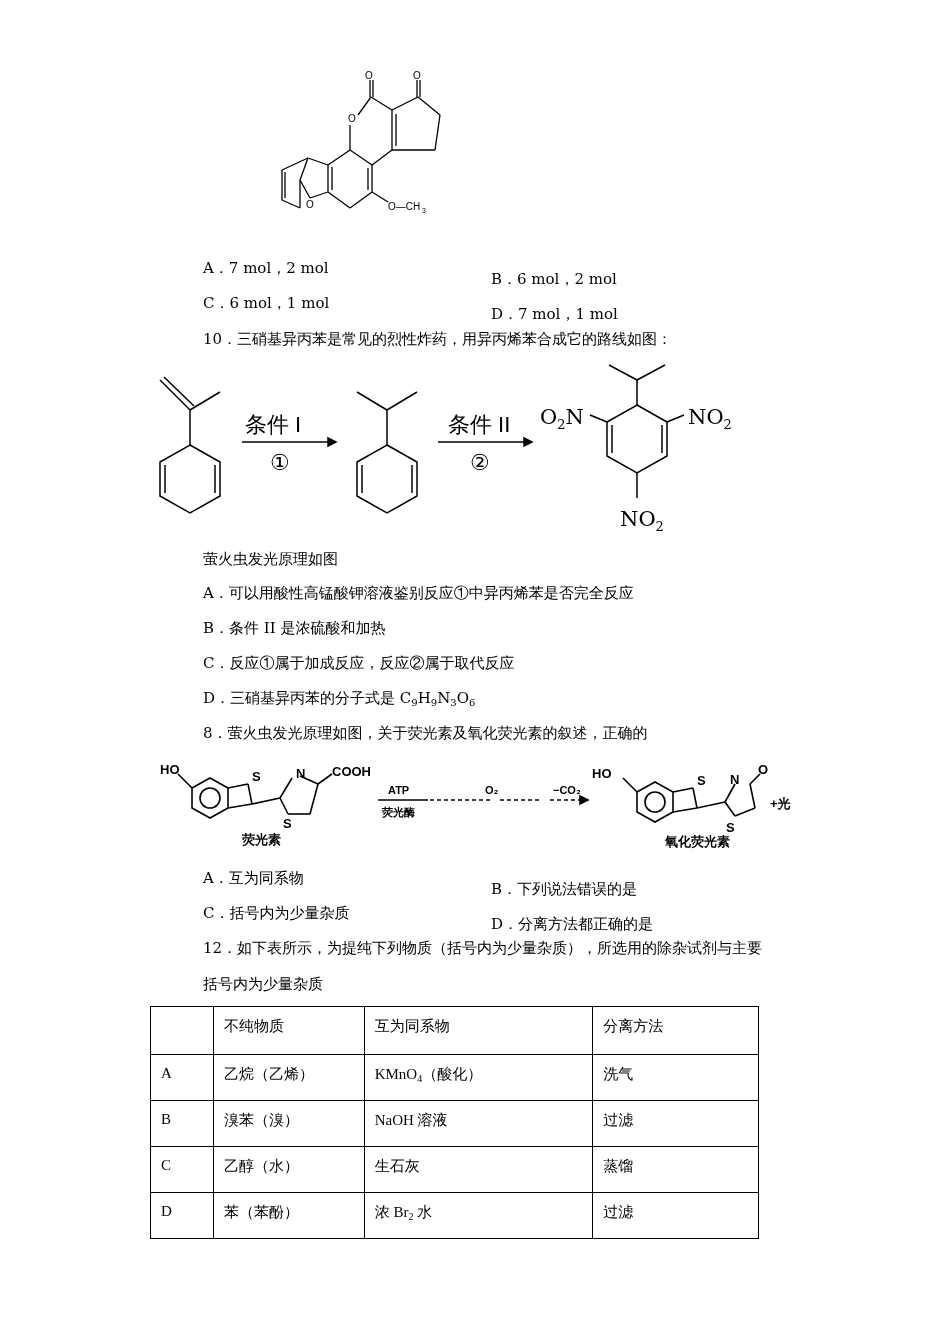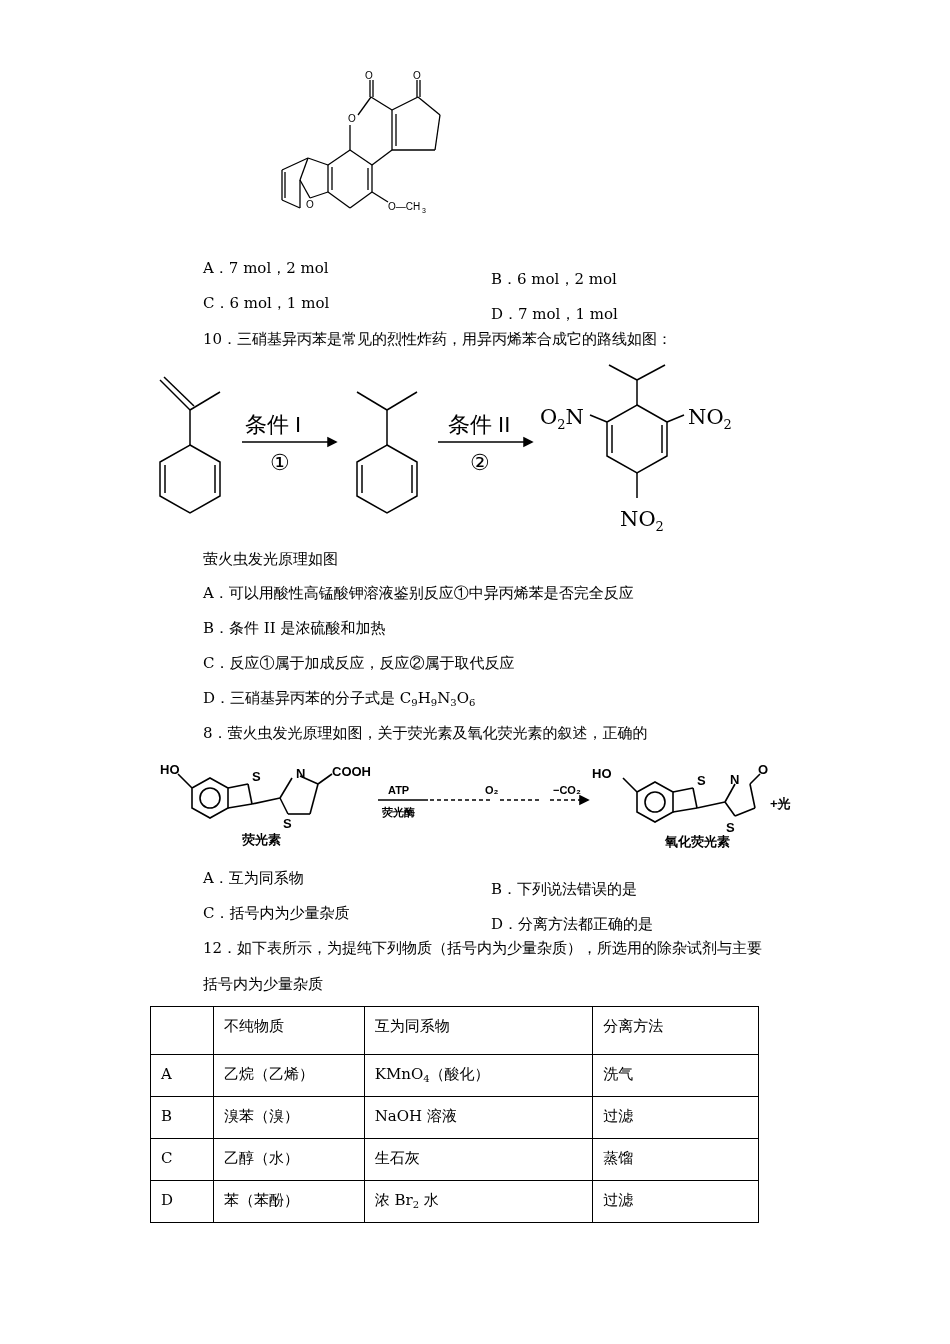--- a/index.html
+++ b/index.html
@@ -3,21 +3,21 @@
 <meta charset="utf-8">
 <style>
   html, body { margin: 0; padding: 0; background: #ffffff; }
   body { width: 950px; height: 1344px; position: relative; overflow: hidden;
          font-family: "DejaVu Serif", "Liberation Serif", serif; color: #000; font-size: 15px; }
   .abs { position: absolute; }
   .line { position: absolute; left: 160px; white-space: nowrap; font-size: 15px; margin-left: 43px; }
   .opt2 { position: absolute; left: 491px; white-space: nowrap; font-size: 15px; margin-top: 11px; }
   sub { font-size: 10px; vertical-align: -3px; }
   table.q12 { position: absolute; left: 150px; top: 1006px; border-collapse: collapse; width: 609px; }
-  table.q12 td { border: 1px solid #000; font-size: 15px; padding: 4px 10px; vertical-align: top; height: 42px; padding-top: 10px; box-sizing: border-box; }
+  table.q12 td { border: 1px solid #000; font-size: 15px; padding: 16px 10px; vertical-align: top; height: 42px; padding-top: 10px; box-sizing: border-box; font-family: Liberation Serif, serif; }
   table.q12 tr:first-child td { height: 48px; }
   .svgtxt { font-family: "Liberation Sans", sans-serif; }
 </style>
 </head>
 <body>
 
 <svg class="abs" style="left:270px;top:70px" width="180" height="150" viewBox="0 0 180 150">
   <g stroke="#000" stroke-width="1.3" fill="none">
 
     <line x1="100" y1="10" x2="100" y2="27"></line>

